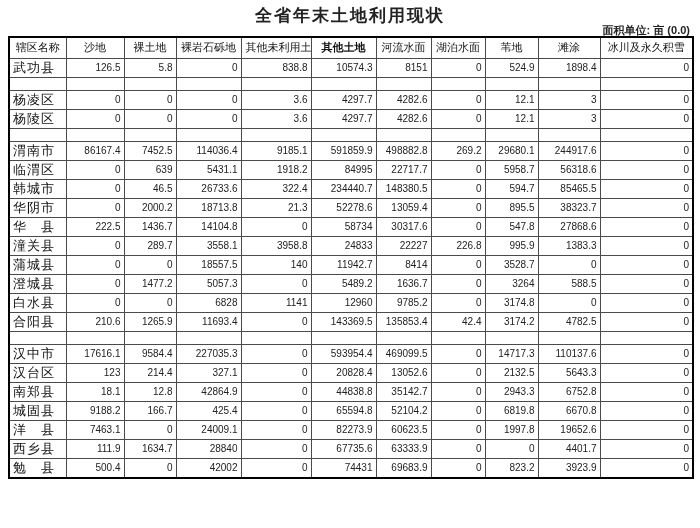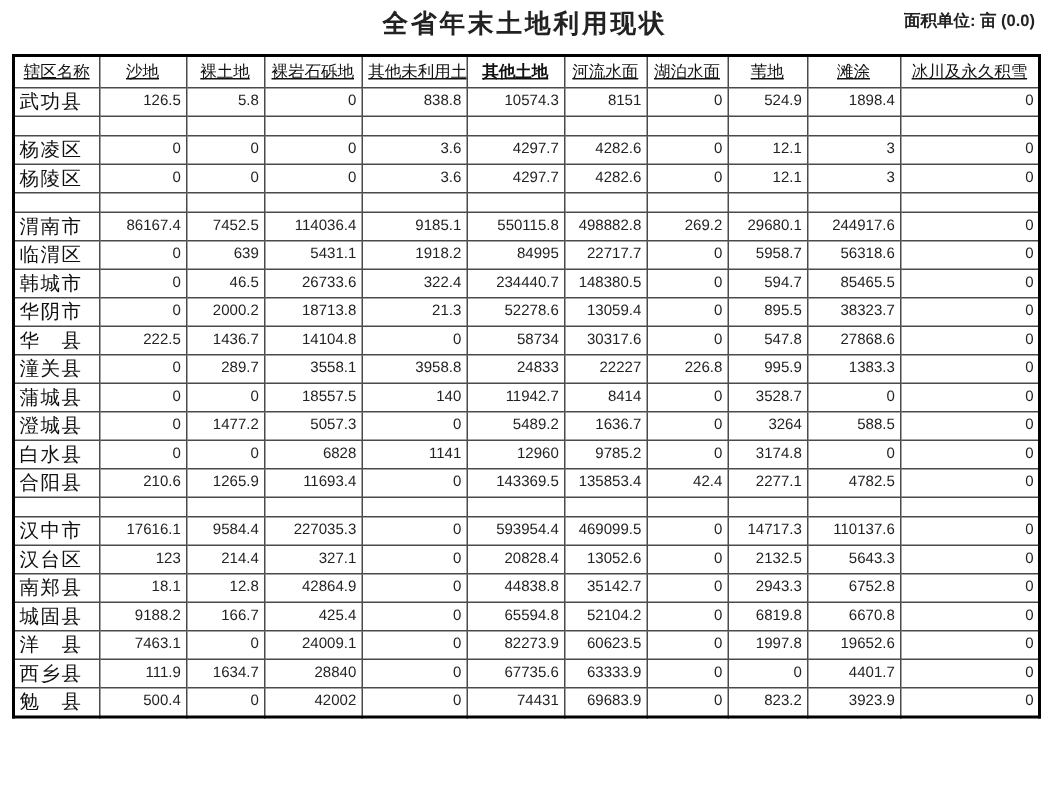--- a/index.html
+++ b/index.html
@@ -15,21 +15,21 @@
     text-align: center;
     font-size: 17px;
     font-weight: bold;
     letter-spacing: 2px;
     padding-top: 4px;
     color: #222;
   }
   .unit {
     position: absolute;
     right: 10px;
-    top: 6px;
+    top: 23px;
     font-size: 11px;
     font-weight: bold;
     color: #222;
   }
   table.report {
     position: absolute;
     left: 8px;
     top: 36px;
     width: 684px;
     border-collapse: collapse;
@@ -39,21 +39,20 @@
   table.report th {
     border: 1px solid #4a4a4a;
     font-size: 11px;
     font-weight: normal;
     text-align: center;
     height: 21px;
     padding: 0 4px;
     overflow: hidden;
     white-space: nowrap;
     color: #111;
-    text-decoration: underline;
   }
   table.report th.bold { font-weight: bold; }
   table.report td {
     border: 1px solid #4a4a4a;
     height: 17px;
     padding: 0 3px;
     font-size: 10px;
     overflow: hidden;
     white-space: nowrap;
     color: #222;
@@ -169,21 +168,21 @@
           <td class="num"></td>
           <td class="num"></td>
           <td class="num"></td>
         </tr>
         <tr>
           <td class="name">渭南市</td>
           <td class="num">86167.4</td>
           <td class="num">7452.5</td>
           <td class="num">114036.4</td>
           <td class="num">9185.1</td>
-          <td class="num">550115.8</td>
+          <td class="num">591859.9</td>
           <td class="num">498882.8</td>
           <td class="num">269.2</td>
           <td class="num">29680.1</td>
           <td class="num">244917.6</td>
           <td class="num">0</td>
         </tr>
         <tr>
           <td class="name">临渭区</td>
           <td class="num">0</td>
           <td class="num">639</td>
@@ -289,21 +288,21 @@
         </tr>
         <tr>
           <td class="name">合阳县</td>
           <td class="num">210.6</td>
           <td class="num">1265.9</td>
           <td class="num">11693.4</td>
           <td class="num">0</td>
           <td class="num">143369.5</td>
           <td class="num">135853.4</td>
           <td class="num">42.4</td>
-          <td class="num">2277.1</td>
+          <td class="num">3174.2</td>
           <td class="num">4782.5</td>
           <td class="num">0</td>
         </tr>
         <tr class="sep">
           <td class="name"></td>
           <td class="num"></td>
           <td class="num"></td>
           <td class="num"></td>
           <td class="num"></td>
           <td class="num"></td>

